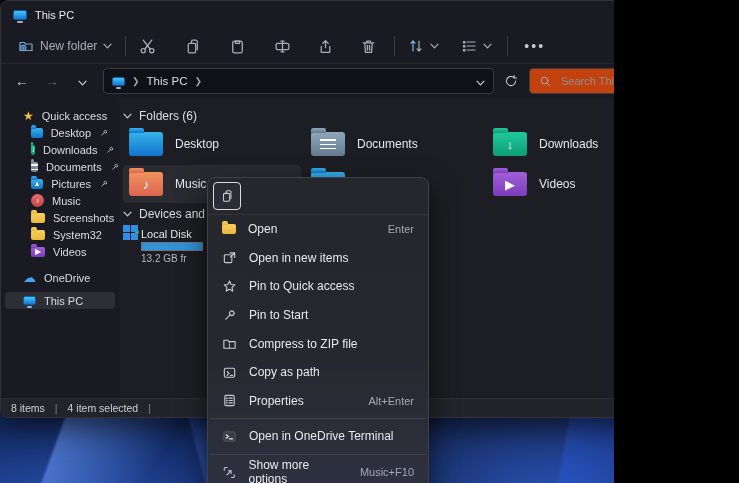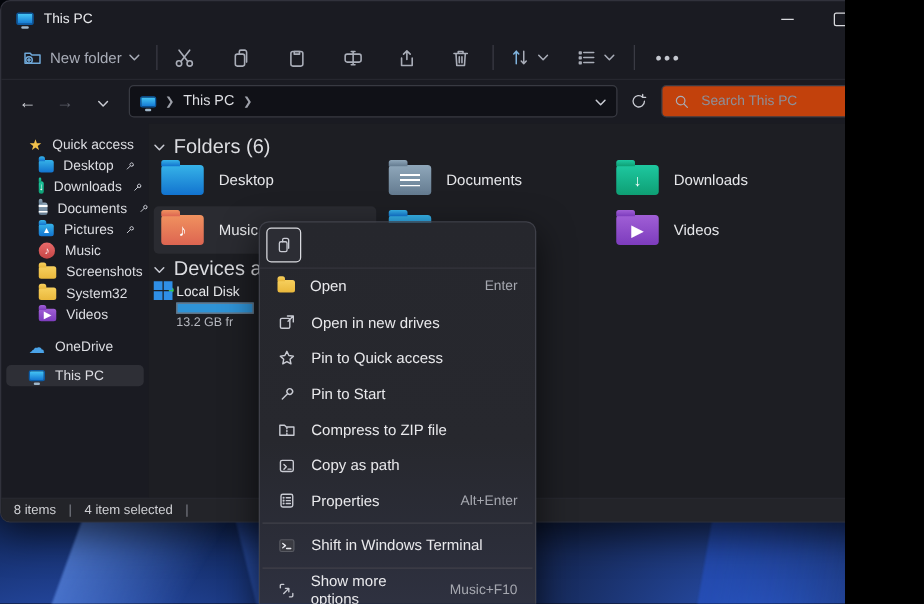--- a/index.html
+++ b/index.html
@@ -1,16 +1,16 @@
 <!DOCTYPE html>
 <html><head>
 <meta charset="utf-8">
 <style>
   html,body{margin:0;padding:0;background:#000;}
-  #scene{position:relative;width:676px;height:483px;overflow:hidden;
+  #scene{position:relative;width:614px;height:483px;overflow:hidden;
          font-family:"Liberation Sans",sans-serif;color:#e6e7ea;
          -webkit-font-smoothing:antialiased;}
   
   .wall{position:absolute;inset:0;background:
     radial-gradient(430px 270px at 90% 104%, #2a53b8 0%, #14254f 45%, rgba(0,0,0,0) 72%),
     radial-gradient(520px 330px at 10% 118%, #3766e0 0%, #16306e 42%, rgba(0,0,0,0) 72%),
     radial-gradient(320px 180px at 92% -4%, #3f74e6 0%, rgba(0,0,0,0) 62%),
     linear-gradient(110deg,#04060c,#0a1226 55%,#060a16);}
   .petal{position:absolute;filter:blur(1px);opacity:.85;}
   .p1{left:40px;top:380px;width:150px;height:240px;transform:rotate(20deg);
@@ -72,21 +72,21 @@
   .c-green{background:linear-gradient(#1ec8a0,#0e9f74);}
   .c-orange{background:linear-gradient(#f0925f,#dd6551);}
   .c-purple{background:linear-gradient(#a05fd6,#7d3cbd);}
   .c-yellow{background:linear-gradient(#f7d05e,#eab83c);}
   .doclines{width:16px;height:10px;background:repeating-linear-gradient(#ffffff 0 1.5px,rgba(0,0,0,0) 1.5px 4.5px);}
   .doclines.sm{width:7px;height:6px;}
   .musiccirc{width:13px;height:13px;border-radius:50%;background:linear-gradient(#e86a6a,#c44545);
              display:flex;align-items:center;justify-content:center;font-size:8px;color:#fff;}
   
   .main{position:absolute;left:118px;top:98px;right:3px;bottom:19px;background:#1d1e23;}
-  .sechdr{position:absolute;display:flex;align-items:center;gap:7px;font-size:16px;color:#dcdde1;}
+  .sechdr{position:absolute;display:flex;align-items:center;gap:7px;font-size:12px;color:#dcdde1;}
   .tile{position:absolute;width:178px;height:38px;display:flex;align-items:center;border-radius:4px;gap:12px;
         box-sizing:border-box;padding-left:6px;font-size:12px;color:#e6e7ea;}
   .tile.sel{background:#2a2b31;}
   
   .hddbody{position:relative;width:38px;height:17px;background:linear-gradient(#c7cad0,#61646b);border-radius:2px;}
   .hddbody::before{content:"";position:absolute;left:0;right:0;top:0;height:6px;background:#d7dade;border-radius:2px 2px 0 0;}
   .led{position:absolute;left:6px;bottom:3px;width:4px;height:4px;border-radius:50%;background:#35c94a;}
   .winlogo{position:absolute;left:-6px;top:-12px;width:15px;height:15px;display:grid;
            grid-template-columns:7px 7px;grid-template-rows:7px 7px;gap:1px;}
   .winlogo div{background:#2f8fe6;}
@@ -406,21 +406,21 @@
     <div class="cm-item">
       <span class="fo sm c-yellow"></span>
       <span>Open</span>
       <span class="sc">Enter</span>
     </div>
     <div class="cm-item">
       <svg class="stw" width="15" height="15" viewBox="0 0 16 16">
         <rect x="2.5" y="5" width="8" height="8.5" rx="1.2"></rect>
           <path d="M8.5 3h5v5M13.2 3.3 9 7.5"></path>
       </svg>
-      <span>Open in new drives</span>
+      <span>Open in new items</span>
       <span class="sc"></span>
     </div>
     <div class="cm-item">
       <svg class="stw" width="15" height="15" viewBox="0 0 16 16">
         <path d="M8 2.2l1.7 3.6 3.9.5-2.9 2.7.8 3.9L8 11l-3.5 1.9.8-3.9L2.4 6.3l3.9-.5z"></path>
       </svg>
       <span>Pin to Quick access</span>
       <span class="sc"></span>
     </div>
     <div class="cm-item">
@@ -457,21 +457,21 @@
       </svg>
       <span>Properties</span>
       <span class="sc">Alt+Enter</span>
     </div>
     <div class="cm-sep"></div>
     <div class="cm-item">
       <svg width="15" height="15" viewBox="0 0 16 16">
         <rect x="2" y="3" width="12" height="10" rx="1.5" fill="#3a3b42" stroke="#585a62" stroke-width="1"></rect>
         <path d="M4.5 6.2 6.8 8 4.5 9.8M7.8 10.5h3.5" fill="none" stroke="#e8e9ee" stroke-width="1.2" stroke-linecap="round" stroke-linejoin="round"></path>
       </svg>
-      <span>Shift in Windows Terminal</span>
+      <span>Open in OneDrive Terminal</span>
       <span class="sc"></span>
     </div>
     <div class="cm-sep"></div>
     <div class="cm-item">
       <svg class="stw" width="15" height="15" viewBox="0 0 16 16">
         <path d="M2.5 5.5v-2a1 1 0 0 1 1-1h2M13.5 10.5v2a1 1 0 0 1-1 1h-2"></path>
           <path d="M5.5 10.5 10 6M10 9V6H7"></path>
       </svg>
       <span>Show more options</span>
       <span class="sc">Music+F10</span>

